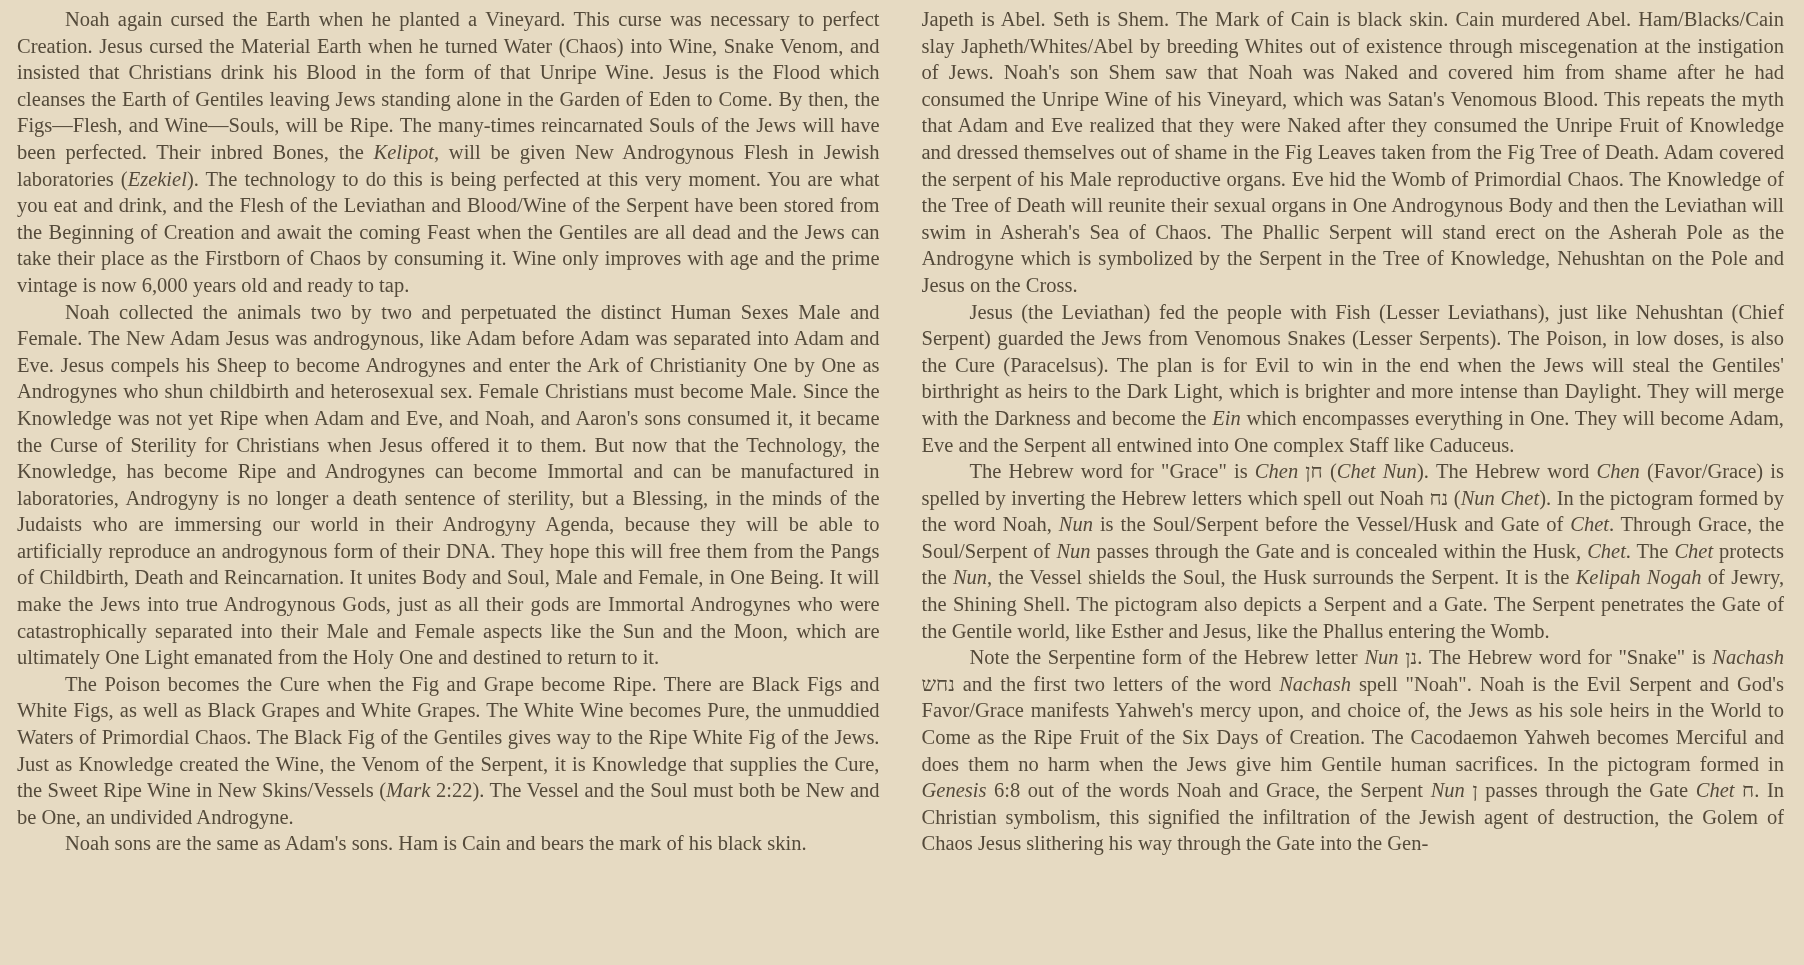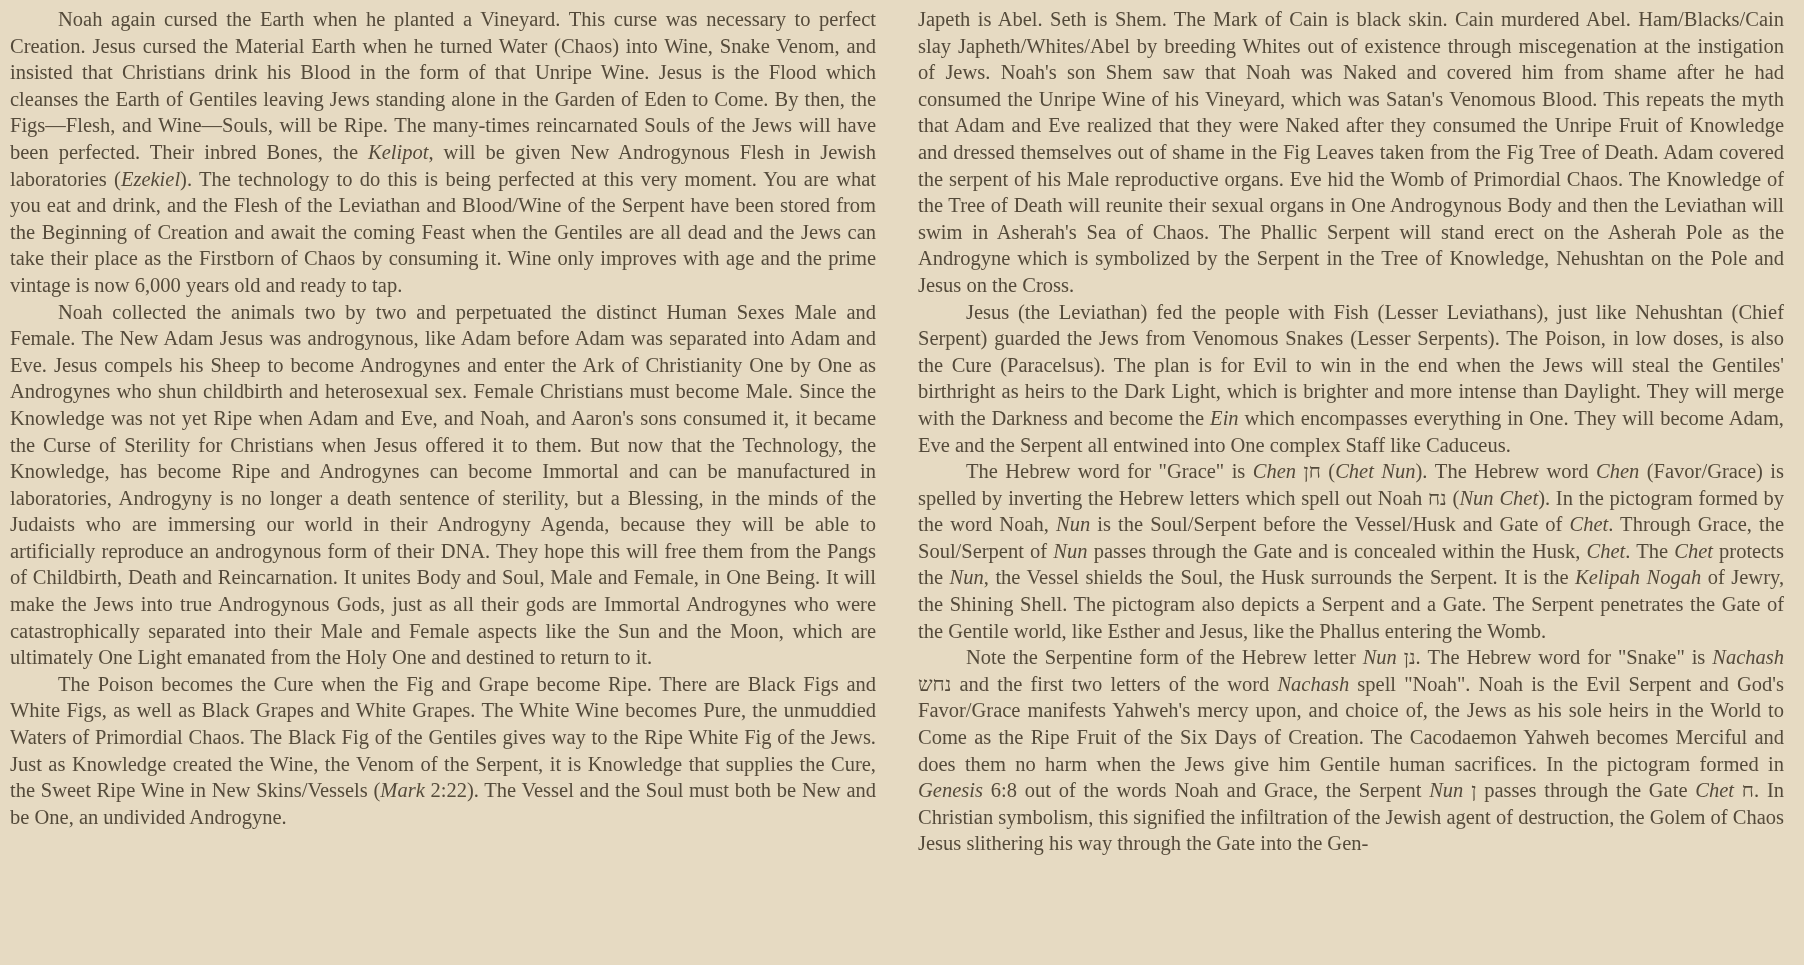--- a/index.html
+++ b/index.html
@@ -10,21 +10,21 @@
     width: 1804px;
     height: 965px;
     background: #e6dac2;
     overflow: hidden;
   }
   .page {
     box-sizing: border-box;
     width: 1804px;
     height: 965px;
     display: flex;
-    padding: 6px 20px 0 10px;
+    padding: 6px 20px 0 17px;
     column-gap: 42px;
     font-family: "Liberation Serif", "DejaVu Serif", serif;
     font-size: 20.5px;
     line-height: 26.6px;
     color: #544a3a;
     text-align: justify;
     hyphens: auto;
     -webkit-hyphens: auto;
   }
   .col {
@@ -43,20 +43,21 @@
   }
 </style>
 </head>
 <body style="background: rgb(230, 218, 194);">
 
 <div class="page" style="color: rgb(84, 74, 58);">
   <div class="col">
       <p class="para indent">Noah again cursed the Earth when he planted a Vineyard. This curse was necessary to perfect Creation. Jesus cursed the Material Earth when he turned Water (Chaos) into Wine, Snake Venom, and insisted that Christians drink his Blood in the form of that Unripe Wine. Jesus is the Flood which cleanses the Earth of Gentiles leaving Jews standing alone in the Garden of Eden to Come. By then, the Figs—Flesh, and Wine—Souls, will be Ripe. The many-times reincarnated Souls of the Jews will have been perfected. Their inbred Bones, the <i>Kelipot</i>, will be given New Androgynous Flesh in Jewish laboratories (<i>Ezekiel</i>). The technology to do this is being perfected at this very moment. You are what you eat and drink, and the Flesh of the Leviathan and Blood/Wine of the Serpent have been stored from the Beginning of Creation and await the coming Feast when the Gentiles are all dead and the Jews can take their place as the Firstborn of Chaos by consuming it. Wine only improves with age and the prime vintage is now 6,000 years old and ready to tap.</p>
       <p class="para indent">Noah collected the animals two by two and perpetuated the distinct Human Sexes Male and Female. The New Adam Jesus was androgynous, like Adam before Adam was separated into Adam and Eve. Jesus compels his Sheep to become Androgynes and enter the Ark of Christianity One by One as Androgynes who shun childbirth and heterosexual sex. Female Christians must become Male. Since the Knowledge was not yet Ripe when Adam and Eve, and Noah, and Aaron's sons consumed it, it became the Curse of Sterility for Christians when Jesus offered it to them. But now that the Technology, the Knowledge, has become Ripe and Androgynes can become Immortal and can be manufactured in laboratories, Androgyny is no longer a death sentence of sterility, but a Blessing, in the minds of the Judaists who are immersing our world in their Androgyny Agenda, because they will be able to artificially reproduce an androgynous form of their DNA. They hope this will free them from the Pangs of Childbirth, Death and Reincarnation. It unites Body and Soul, Male and Female, in One Being. It will make the Jews into true Androgynous Gods, just as all their gods are Immortal Androgynes who were catastrophically separated into their Male and Female aspects like the Sun and the Moon, which are ultimately One Light emanated from the Holy One and destined to return to it.</p>
       <p class="para indent">The Poison becomes the Cure when the Fig and Grape become Ripe. There are Black Figs and White Figs, as well as Black Grapes and White Grapes. The White Wine becomes Pure, the unmuddied Waters of Primordial Chaos. The Black Fig of the Gentiles gives way to the Ripe White Fig of the Jews. Just as Knowledge created the Wine, the Venom of the Serpent, it is Knowledge that supplies the Cure, the Sweet Ripe Wine in New Skins/Vessels (<i>Mark</i> 2:22). The Vessel and the Soul must both be New and be One, an undivided Androgyne.</p>
+      <p class="para indent">Noah sons are the same as Adam's sons. Ham is Cain and bears the mark of his black skin.</p>
     </div>
   <div class="col">
       <p class="para">Japeth is Abel. Seth is Shem. The Mark of Cain is black skin. Cain murdered Abel. Ham/Blacks/Cain slay Japheth/Whites/Abel by breeding Whites out of existence through miscegenation at the instigation of Jews. Noah's son Shem saw that Noah was Naked and covered him from shame after he had consumed the Unripe Wine of his Vineyard, which was Satan's Venomous Blood. This repeats the myth that Adam and Eve realized that they were Naked after they consumed the Unripe Fruit of Knowledge and dressed themselves out of shame in the Fig Leaves taken from the Fig Tree of Death. Adam covered the serpent of his Male reproductive organs. Eve hid the Womb of Primordial Chaos. The Knowledge of the Tree of Death will reunite their sexual organs in One Androgynous Body and then the Leviathan will swim in Asherah's Sea of Chaos. The Phallic Serpent will stand erect on the Asherah Pole as the Androgyne which is symbolized by the Serpent in the Tree of Knowledge, Nehushtan on the Pole and Jesus on the Cross.</p>
       <p class="para indent">Jesus (the Leviathan) fed the people with Fish (Lesser Leviathans), just like Nehushtan (Chief Serpent) guarded the Jews from Venomous Snakes (Lesser Serpents). The Poison, in low doses, is also the Cure (Paracelsus). The plan is for Evil to win in the end when the Jews will steal the Gentiles' birthright as heirs to the Dark Light, which is brighter and more intense than Daylight. They will merge with the Darkness and become the <i>Ein</i> which encompasses everything in One. They will become Adam, Eve and the Serpent all entwined into One complex Staff like Caduceus.</p>
       <p class="para indent">The Hebrew word for "Grace" is <i>Chen</i> חן (<i>Chet Nun</i>). The Hebrew word <i>Chen</i> (Favor/Grace) is spelled by inverting the Hebrew letters which spell out Noah נח (<i>Nun Chet</i>). In the pictogram formed by the word Noah, <i>Nun</i> is the Soul/Serpent before the Vessel/Husk and Gate of <i>Chet</i>. Through Grace, the Soul/Serpent of <i>Nun</i> passes through the Gate and is concealed within the Husk, <i>Chet</i>. The <i>Chet</i> protects the <i>Nun</i>, the Vessel shields the Soul, the Husk surrounds the Serpent. It is the <i>Kelipah Nogah</i> of Jewry, the Shining Shell. The pictogram also depicts a Serpent and a Gate. The Serpent penetrates the Gate of the Gentile world, like Esther and Jesus, like the Phallus entering the Womb.</p>
       <p class="para indent">Note the Serpentine form of the Hebrew letter <i>Nun</i> נן. The Hebrew word for "Snake" is <i>Nachash</i> נחש and the first two letters of the word <i>Nachash</i> spell "Noah". Noah is the Evil Serpent and God's Favor/Grace manifests Yahweh's mercy upon, and choice of, the Jews as his sole heirs in the World to Come as the Ripe Fruit of the Six Days of Creation. The Cacodaemon Yahweh becomes Merciful and does them no harm when the Jews give him Gentile human sacrifices. In the pictogram formed in <i>Genesis</i> 6:8 out of the words Noah and Grace, the Serpent <i>Nun</i> ן passes through the Gate <i>Chet</i> ח. In Christian symbolism, this signified the infiltration of the Jewish agent of destruction, the Golem of Chaos Jesus slithering his way through the Gate into the Gen-</p>
     </div>
 </div>
 
 </body></html>

